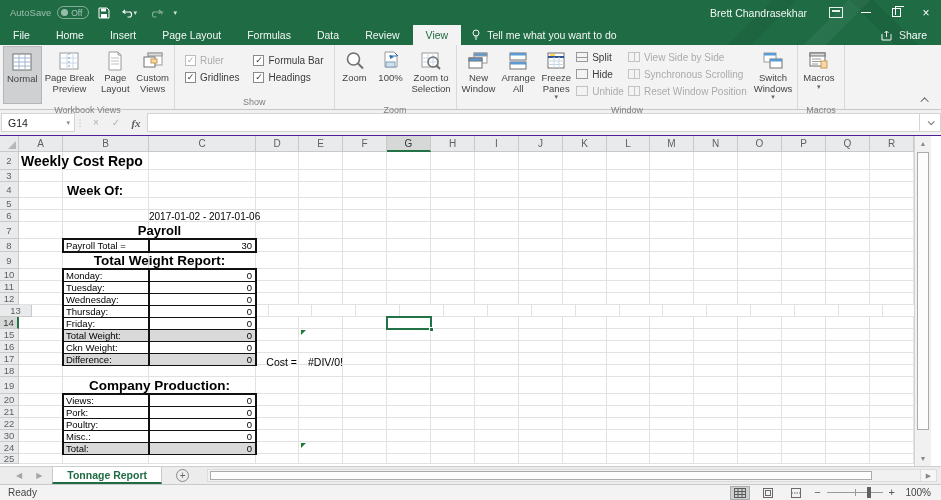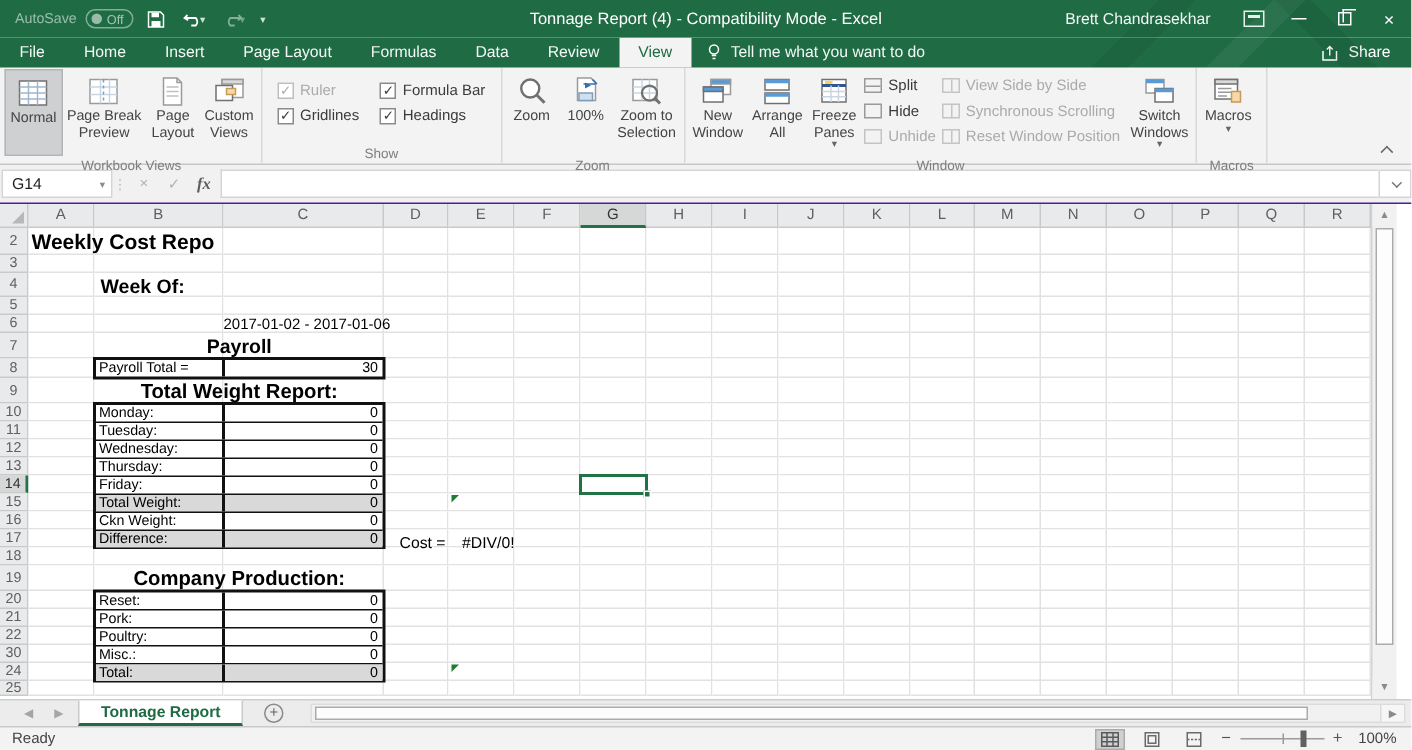--- a/index.html
+++ b/index.html
@@ -179,21 +179,20 @@
       <svg class="svgi" width="13" height="11" viewBox="0 0 13 11">
           <path d="M10 3 L12 5 L9.5 6.5" fill="none" stroke="#fff" stroke-width="1.2"></path>
           <path d="M11.5 5 h-7 a3.5 3.5 0 0 0 0 5 h3" fill="none" stroke="#fff" stroke-width="1.2"></path>
         </svg>
       <span class="qat-caret">▾</span>
     </span>
     <span class="qat-btn">
         <span class="qat-caret">▾</span>
       </span>
   </div>
-  <div class="tb-title">Tonnage Report (4)  -  Compatibility Mode  -  Excel</div>
   <div class="tb-right">
     <span class="tb-user">Brett Chandrasekhar</span>
     <span class="winbtn">
         <span class="ico-ribbonopts"></span>
       </span>
     <span class="winbtn">
         <span class="ico-min"></span>
       </span>
     <span class="winbtn">
         <span class="ico-restore"></span>
@@ -717,21 +716,21 @@
       <div class="gcell" style="width: 44px;"></div>
       <div class="gcell" style="width: 43px;"></div>
       <div class="gcell" style="width: 44px;"></div>
       <div class="gcell" style="width: 44px;"></div>
       <div class="gcell" style="width: 44px;"></div>
       <div class="gcell" style="width: 44px;"></div>
       <div class="gcell" style="width: 44px;"></div>
       <div class="gcell" style="width: 44px;"></div>
     </div>
     <div class="rowline" style="top: 169px; height: 12px;">
-      <div class="rhdr" style="width: 19px;">13</div>
+      <div class="rhdr" style="width: 32px;">13</div>
       <div class="gcell" style="width: 44px;"></div>
       <div class="gcell" style="width: 86px;"></div>
       <div class="gcell" style="width: 107px;"></div>
       <div class="gcell" style="width: 43px;"></div>
       <div class="gcell" style="width: 44px;"></div>
       <div class="gcell" style="width: 44px;"></div>
       <div class="gcell" style="width: 44px;"></div>
       <div class="gcell" style="width: 44px;"></div>
       <div class="gcell" style="width: 44px;"></div>
       <div class="gcell" style="width: 44px;"></div>
@@ -1037,21 +1036,21 @@
         <span class="st-label" style="width: 86px;">Ckn Weight:</span>
         <span class="st-value" style="flex: 1 1 0%;">0</span>
       </div>
       <div class="st-row shaded">
         <span class="st-label" style="width: 86px;">Difference:</span>
         <span class="st-value" style="flex: 1 1 0%;">0</span>
       </div>
     </div>
     <div class="sheet-table" style="left: 62px; top: 257px; width: 195px; height: 62px;">
       <div class="st-row">
-        <span class="st-label" style="width: 86px;">Reset:</span>
+        <span class="st-label" style="width: 86px;">Views:</span>
         <span class="st-value" style="flex: 1 1 0%;">0</span>
       </div>
       <div class="st-row">
         <span class="st-label" style="width: 86px;">Pork:</span>
         <span class="st-value" style="flex: 1 1 0%;">0</span>
       </div>
       <div class="st-row">
         <span class="st-label" style="width: 86px;">Poultry:</span>
         <span class="st-value" style="flex: 1 1 0%;">0</span>
       </div>

